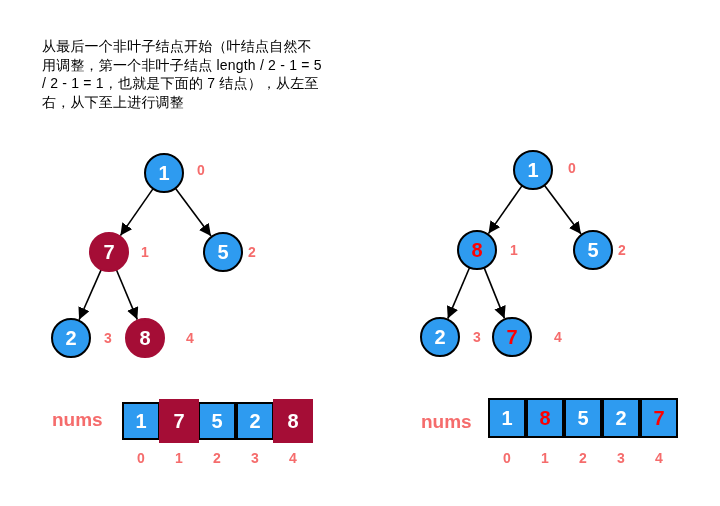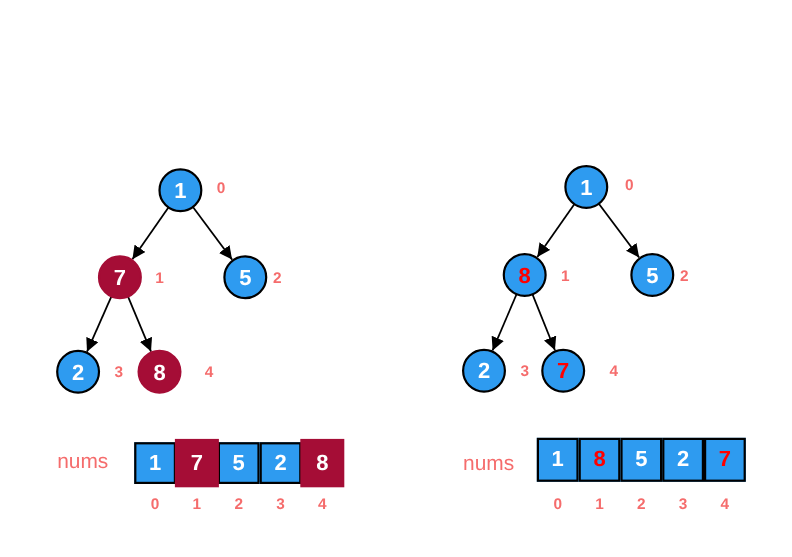--- a/index.html
+++ b/index.html
@@ -17,39 +17,45 @@
   }
   .title-block div{white-space:nowrap;}
   .tree{position:absolute;width:280px;height:215px;}
   #tree-left{left:40px;top:150px;}
   #tree-right{left:410px;top:148px;}
   .array{position:absolute;width:280px;height:86px;}
   #array-left{left:52px;top:396px;}
   #array-right{left:421px;top:392px;}
   .nums-label{
     position:absolute;left:0;
-    font-size:19px;font-weight:normal;
+    font-size:19px;font-weight:bold;
   }
   .cell{
     position:absolute;
     display:flex;align-items:center;justify-content:center;
     font-size:20px;font-weight:bold;
     box-sizing:border-box;
   }
   .idx{
     position:absolute;width:38px;text-align:center;
     font-size:14px;font-weight:bold;
   }
   svg text{font-family:"Liberation Sans","DejaVu Sans",sans-serif;}
 </style>
 </head>
 <body>
 
 <div class="canvas">
 
+  <div class="title-block">
+    <div>从最后一个非叶子结点开始（叶结点自然不</div>
+    <div>用调整，第一个非叶子结点 length / 2 - 1 = 5</div>
+    <div>/ 2 - 1 = 1，也就是下面的 7 结点），从左至</div>
+    <div>右，从下至上进行调整</div>
+  </div>
 
   <div id="tree-left" class="tree"><svg width="280" height="215" viewBox="0 0 280 215">
         <defs>
           <marker id="ah0" viewBox="0 0 10 10" refX="10" refY="5" markerWidth="7.5" markerHeight="7.5" orient="auto">
             <path d="M0,0 L10,5 L0,10 z" fill="#000000"></path>
           </marker>
         </defs>
         <line x1="113.1" y1="38.6" x2="80.4" y2="85.6" stroke="#000000" stroke-width="1.6" marker-end="url(#ah0)"></line>
         <line x1="135.4" y1="38.2" x2="171.0" y2="86.0" stroke="#000000" stroke-width="1.6" marker-end="url(#ah0)"></line>
         <line x1="61.3" y1="119.4" x2="39.1" y2="169.7" stroke="#000000" stroke-width="1.6" marker-end="url(#ah0)"></line>

